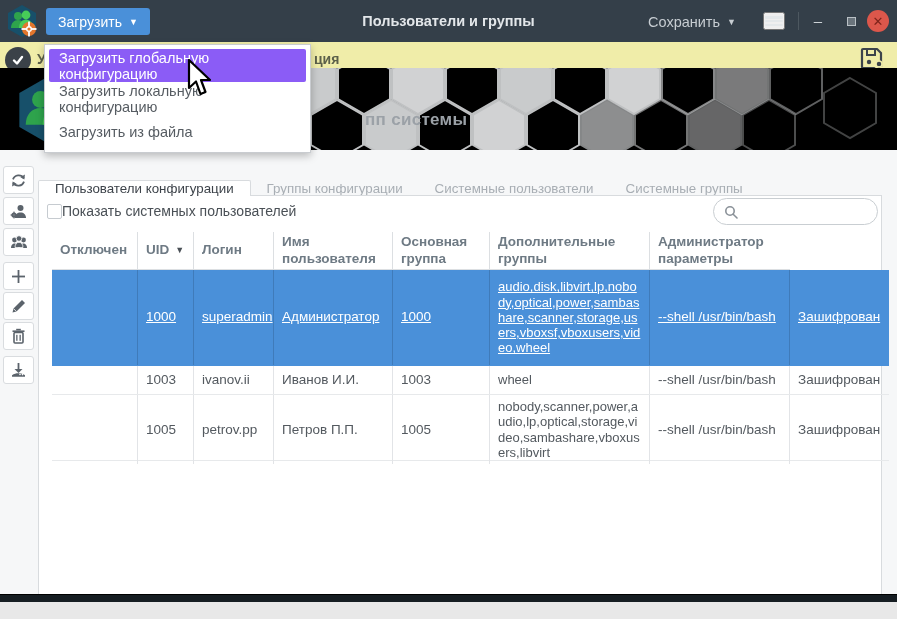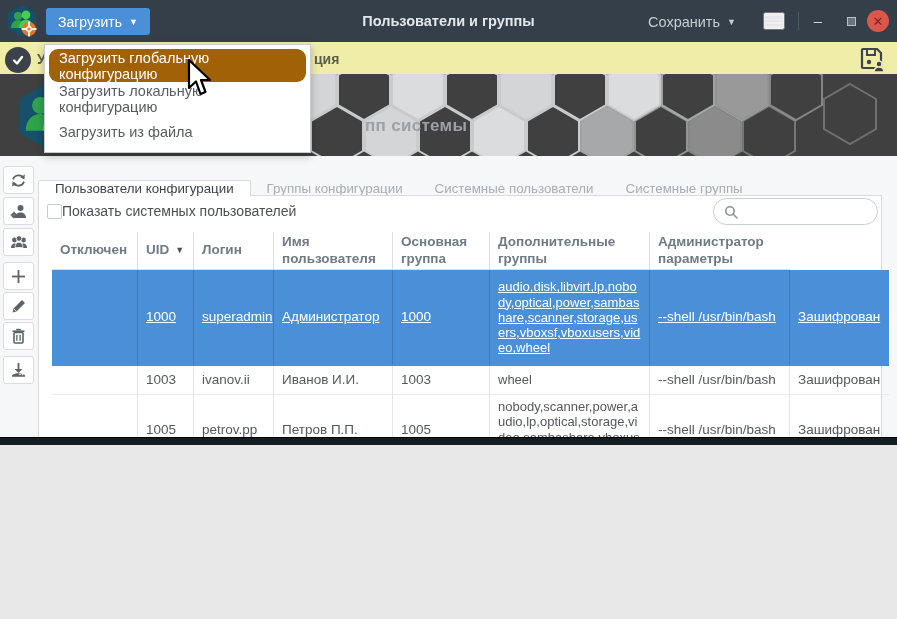--- a/index.html
+++ b/index.html
@@ -1,17 +1,17 @@
 <!DOCTYPE html>
 <html><head>
 <meta charset="utf-8">
 <style>
   html,body{margin:0;padding:0;background:#e8e8e8;}
   *{box-sizing:border-box;font-family:"Liberation Sans","DejaVu Sans",sans-serif;}
-  .window{position:relative;width:897px;height:445px;background:#f6f7f8;overflow:hidden;}
+  .window{position:relative;width:897px;height:602px;background:#f6f7f8;overflow:hidden;}
 
   
   .titlebar{position:absolute;left:0;top:0;width:897px;height:42px;background:#343f49;display:flex;align-items:center;}
   .applogo{position:absolute;left:5px;top:4px;width:34px;height:34px;}
   .loadbtn{position:absolute;left:46px;top:8px;height:27px;padding:0 12px;background:#4a90d9;border:none;border-radius:3px;
            color:#fff;font-size:14px;display:flex;align-items:center;gap:7px;cursor:default;}
   .caret{font-size:9px;line-height:1;position:relative;top:1px;}
   .wtitle{position:absolute;left:0;right:0;top:0;height:42px;display:flex;align-items:center;justify-content:center;
           color:#e3e7ea;font-size:14.5px;font-weight:bold;pointer-events:none;}
   .savebtn{position:absolute;right:155px;top:9px;height:25px;background:none;border:none;color:#c7cdd2;font-size:14.5px;
@@ -26,21 +26,21 @@
             color:#7e241b;font-size:13px;font-weight:bold;line-height:21px;text-align:center;padding:0;}
 
   
   .notif{position:absolute;left:0;top:42px;width:897px;height:36px;background:#f0eda9;display:flex;align-items:center;}
   .checkcirc{position:absolute;left:5px;top:5px;width:26px;height:26px;border-radius:50%;background:#3b4249;display:flex;align-items:center;justify-content:center;}
   .nfragL{position:absolute;left:37px;top:9px;font-size:14px;font-weight:bold;color:#5c604a;}
   .nfragR{position:absolute;left:314px;top:9px;font-size:14px;font-weight:bold;color:#5c604a;}
   .nsave{position:absolute;right:10px;top:3px;width:30px;height:30px;border:none;background:none;padding:0;}
 
   
-  .banner{position:absolute;left:0;top:74px;width:897px;height:82px;background:#404040;overflow:hidden;padding-left:12px;}
+  .banner{position:absolute;left:0;top:68px;width:897px;height:82px;background:#000000;overflow:hidden;padding-left:12px;}
   .hexpat{position:absolute;left:0;top:0;}
   .bannerlogo{position:absolute;left:12px;top:6px;}
   .bfrag{position:absolute;left:365px;top:42px;font-size:17px;font-weight:bold;color:#9ba1a7;letter-spacing:.3px;}
 
   
   .sbtn{position:absolute;left:3px;width:31px;height:28px;background:#fff;border:1px solid #d9dcdf;border-radius:3px;
         display:flex;align-items:center;justify-content:center;padding:0;}
 
   
   .tabs{position:absolute;left:38px;top:166px;height:30px;display:flex;align-items:flex-end;font-size:14px;}
@@ -71,21 +71,21 @@
   .drow.selected{background:#4a90d9;color:#fff;border-bottom:1px solid #4a90d9;}
   .drow.selected .cell{border-right:1px solid rgba(0,0,0,.14);text-decoration:underline;}
   .drow.selected .cell:last-child{border-right:none;}
   .r1{height:96px;} .r2{height:29px;} .r3{height:66px;}
   .sorticon{font-size:9px;margin-left:6px;color:#4a5056;}
 
   
   .dropdown{position:absolute;left:44px;top:44px;width:267px;background:#fff;border:1px solid #c9ccd0;
             box-shadow:0 3px 8px rgba(0,0,0,.25);padding:4px;z-index:10;}
   .mitem{height:33px;display:flex;align-items:center;padding:0 10px;font-size:14.5px;color:#565c62;border-radius:2px;}
-  .mitem.hl{background:#a16207;color:#fff;border-radius:9px;}
+  .mitem.hl{background:#8b5cf6;color:#fff;}
 
   .cursor{position:absolute;left:186px;top:58px;z-index:20;pointer-events:none;}
 
   
   .bottombar{position:absolute;left:0;bottom:0;width:897px;height:8px;background:#161d22;border-top:1px solid #000;}
 
   .ico{display:block;}
 </style>
 </head>
 <body>

